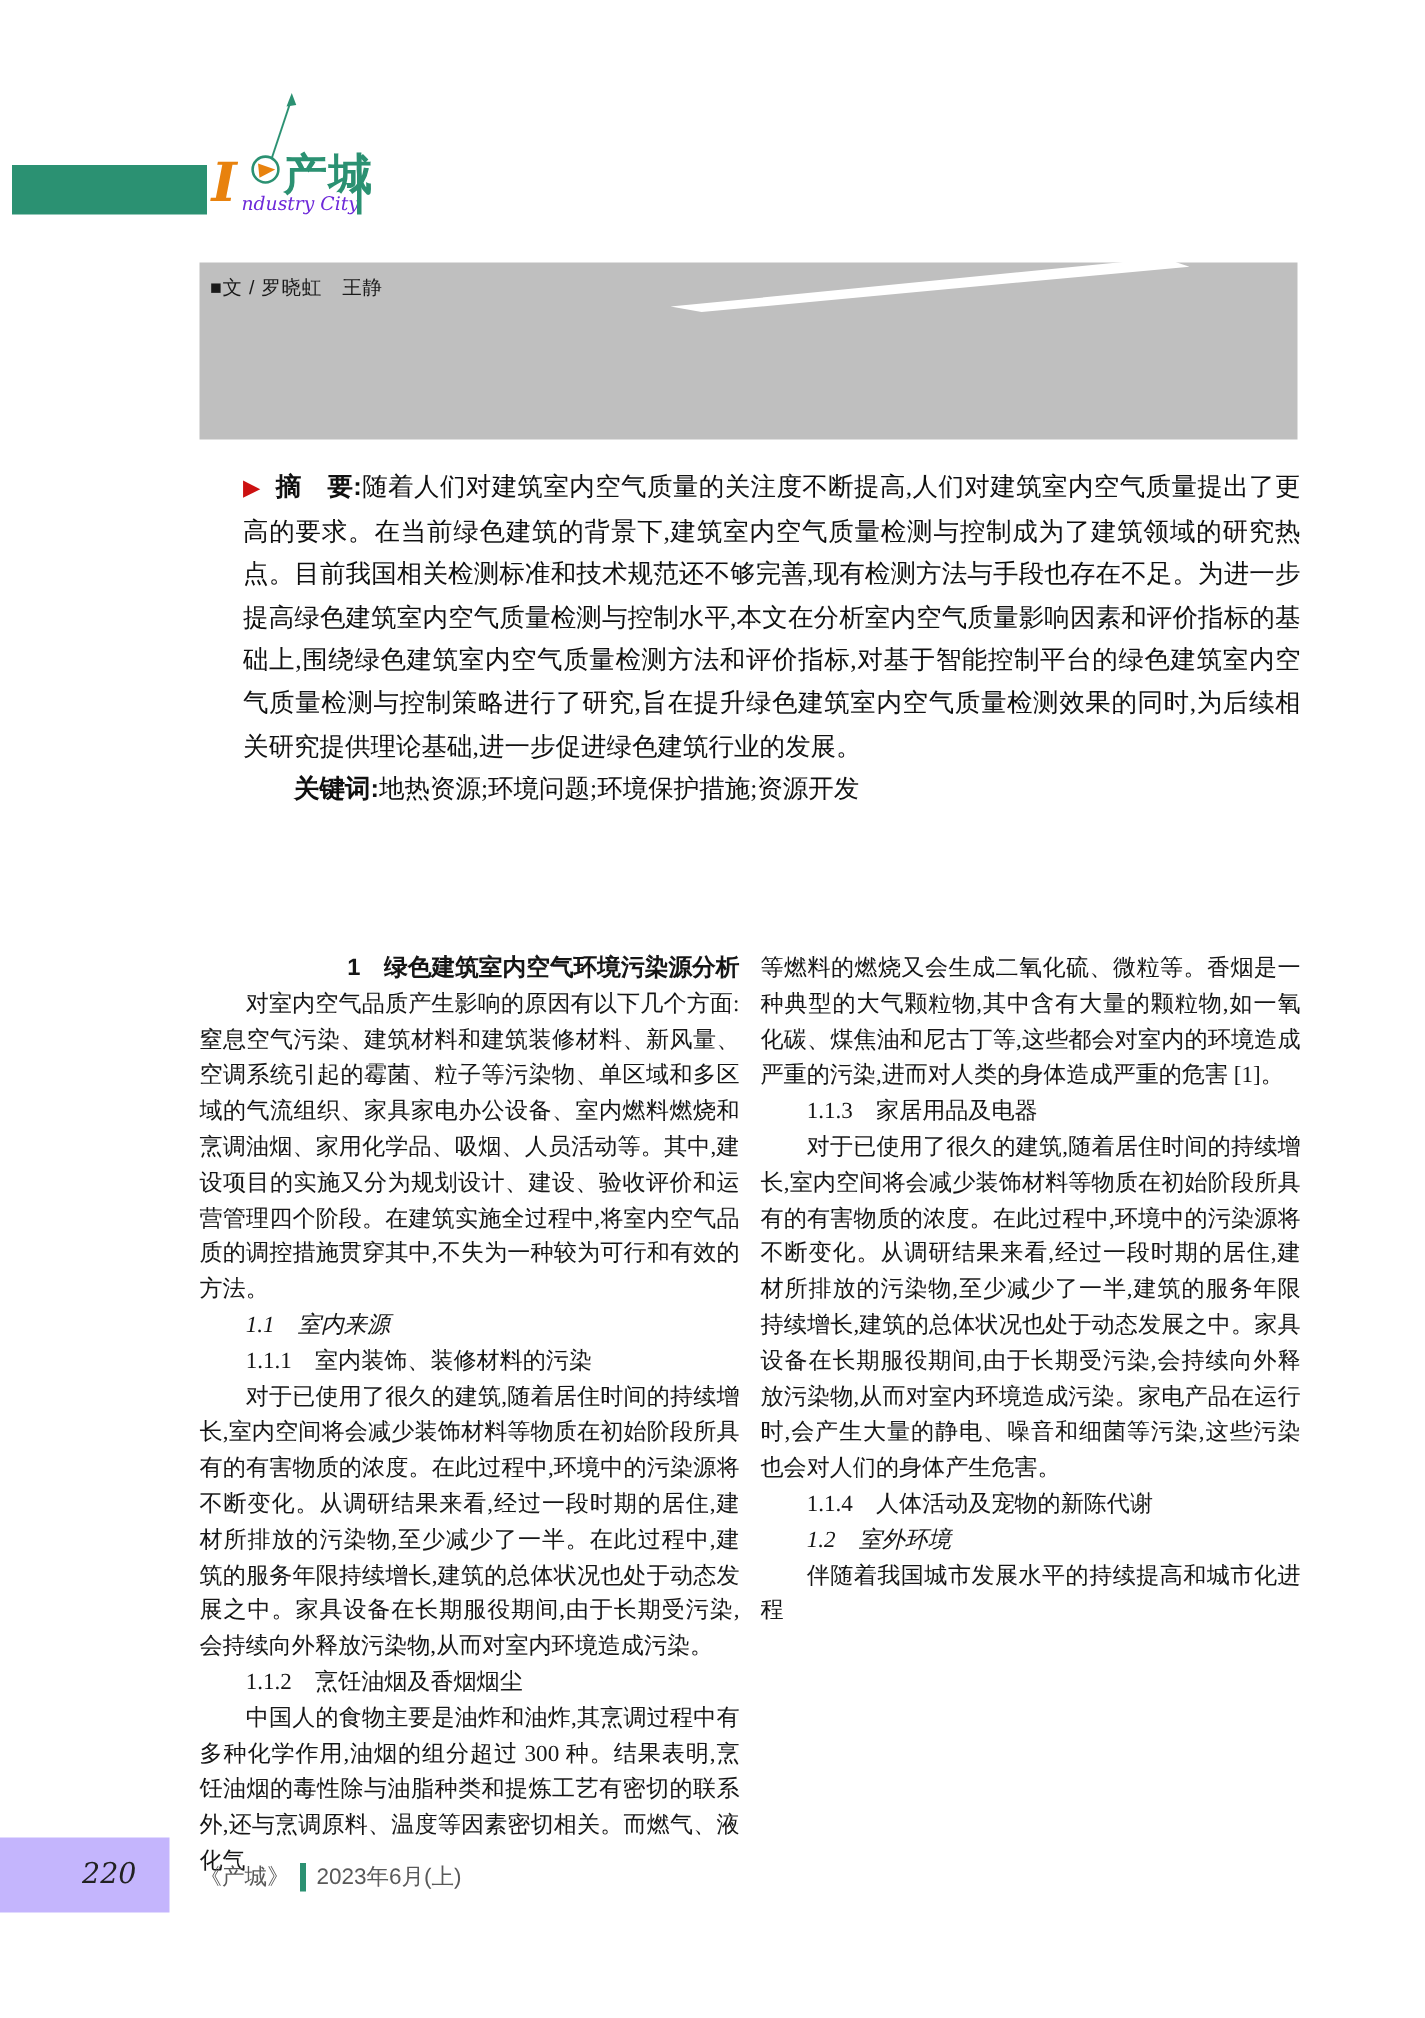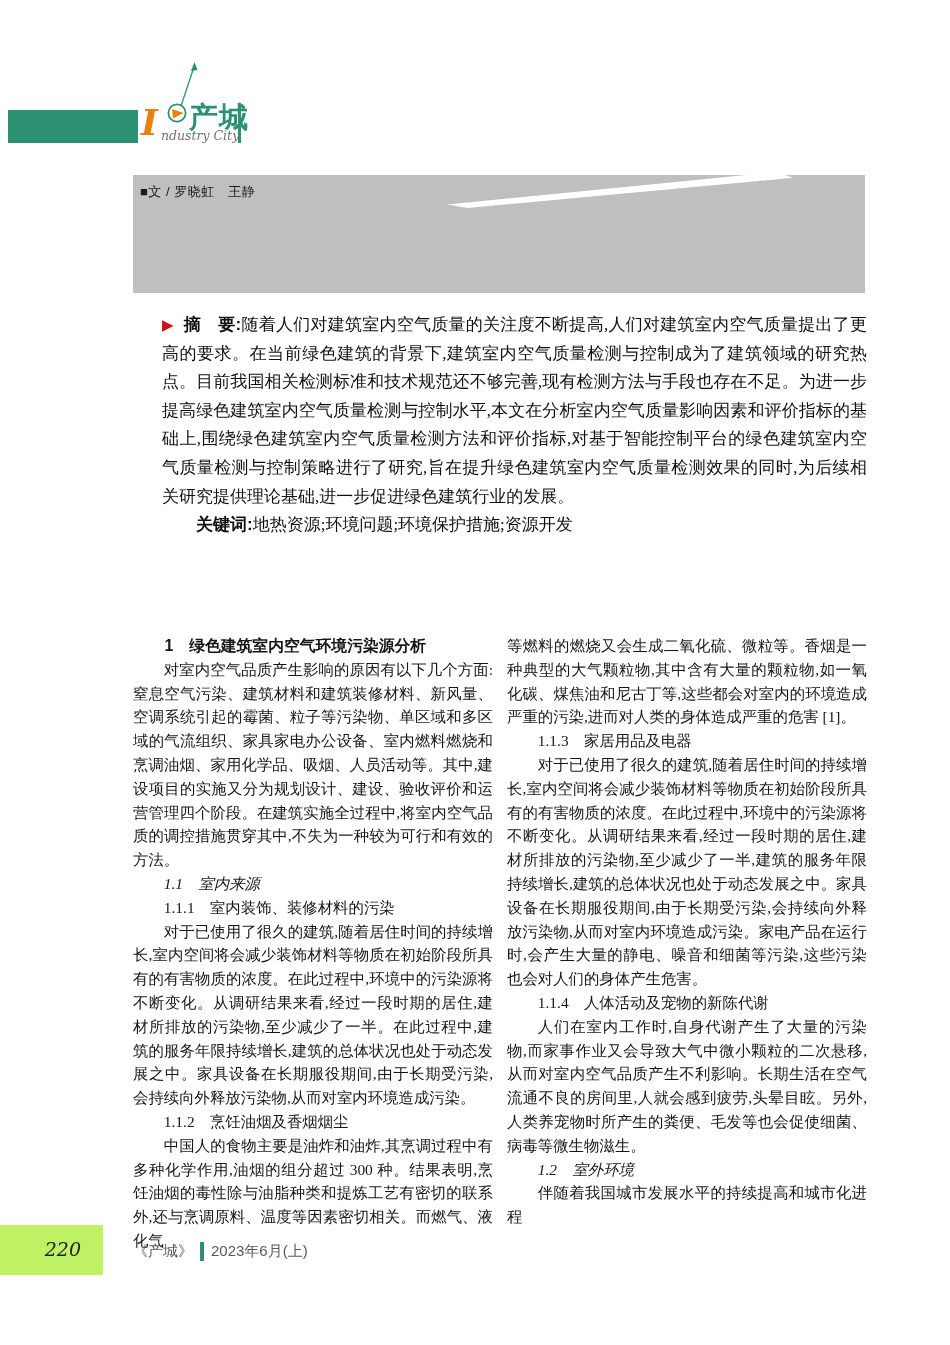--- a/index.html
+++ b/index.html
@@ -18,21 +18,21 @@
     width:130px;height:33px;background:#2B9172;
   }
   .brand-initial{
     position:absolute;left:141px;top:104px;
     font-family:"DejaVu Serif",serif;font-style:italic;
     font-size:36px;line-height:36px;color:#E8820E;font-weight:bold;
   }
   .brand-rest{
     position:absolute;left:161px;top:129px;
     font-family:"DejaVu Serif",serif;font-style:italic;
-    font-size:12.5px;line-height:14px;color:#737373;
+    font-size:12.5px;line-height:14px;color:#6d28d9;
   }
   .brand-cn{
     position:absolute;left:189px;top:102px;
     font-family:"Liberation Sans",sans-serif;font-weight:bold;
     font-size:29px;line-height:30px;color:#2B9172;letter-spacing:1px;
   }
   .brand-divider{
     position:absolute;left:238px;top:105px;
     width:3px;height:38px;background:#2B9172;
   }
@@ -72,29 +72,29 @@
   
   .columns{
     position:absolute;left:133px;top:634px;width:734px;
     display:flex;gap:14px;
   }
   .col{width:360px;font-size:15.4px;line-height:23.8px;text-align:justify;}
   .col p{margin:0;text-indent:2em;}
   .col p.cont{text-indent:0;}
   .h-sec{
     font-family:"Liberation Sans",sans-serif;font-weight:bold;
-    font-size:15.8px;line-height:23.8px;margin:0;text-indent:2em;text-align:left;
+    font-size:15.8px;line-height:23.8px;margin:0;text-indent:2em;text-align:right;
   }
   .h-sub{font-style:italic;font-size:15.4px;line-height:23.8px;margin:0;text-indent:2em;text-align:left;}
   .h-subsub{font-size:15.4px;line-height:23.8px;margin:0;text-indent:2em;text-align:left;}
 
   
   .pageno-box{
     position:absolute;left:0;top:1225px;
-    width:103px;height:50px;background:#bef264;
+    width:113px;height:50px;background:#c4b5fd;
   }
   .pageno{
     display:block;text-align:right;padding-right:22px;
     font-family:"DejaVu Serif",serif;font-style:italic;
     font-size:19px;line-height:48px;color:#222222;
   }
   .footer-line{
     position:absolute;left:133px;top:1242px;
     display:flex;align-items:flex-start;gap:7px;
   }
@@ -141,21 +141,20 @@
       <p class="h-subsub">1.1.1　室内装饰、装修材料的污染</p>
       <p>对于已使用了很久的建筑,随着居住时间的持续增长,室内空间将会减少装饰材料等物质在初始阶段所具有的有害物质的浓度。在此过程中,环境中的污染源将不断变化。从调研结果来看,经过一段时期的居住,建材所排放的污染物,至少减少了一半。在此过程中,建筑的服务年限持续增长,建筑的总体状况也处于动态发展之中。家具设备在长期服役期间,由于长期受污染,会持续向外释放污染物,从而对室内环境造成污染。</p>
       <p class="h-subsub">1.1.2　烹饪油烟及香烟烟尘</p>
       <p>中国人的食物主要是油炸和油炸,其烹调过程中有多种化学作用,油烟的组分超过 300 种。结果表明,烹饪油烟的毒性除与油脂种类和提炼工艺有密切的联系外,还与烹调原料、温度等因素密切相关。而燃气、液化气</p>
     </div>
     <div class="col">
       <p class="cont">等燃料的燃烧又会生成二氧化硫、微粒等。香烟是一种典型的大气颗粒物,其中含有大量的颗粒物,如一氧化碳、煤焦油和尼古丁等,这些都会对室内的环境造成严重的污染,进而对人类的身体造成严重的危害 [1]。</p>
       <p class="h-subsub">1.1.3　家居用品及电器</p>
       <p>对于已使用了很久的建筑,随着居住时间的持续增长,室内空间将会减少装饰材料等物质在初始阶段所具有的有害物质的浓度。在此过程中,环境中的污染源将不断变化。从调研结果来看,经过一段时期的居住,建材所排放的污染物,至少减少了一半,建筑的服务年限持续增长,建筑的总体状况也处于动态发展之中。家具设备在长期服役期间,由于长期受污染,会持续向外释放污染物,从而对室内环境造成污染。家电产品在运行时,会产生大量的静电、噪音和细菌等污染,这些污染也会对人们的身体产生危害。</p>
       <p class="h-subsub">1.1.4　人体活动及宠物的新陈代谢</p>
-      <p>人们在室内工作时,自身代谢产生了大量的污染物,而家事作业又会导致大气中微小颗粒的二次悬移,从而对室内空气品质产生不利影响。长期生活在空气流通不良的房间里,人就会感到疲劳,头晕目眩。另外,人类养宠物时所产生的粪便、毛发等也会促使细菌、病毒等微生物滋生。</p>
       <p class="h-sub">1.2　室外环境</p>
       <p>伴随着我国城市发展水平的持续提高和城市化进程</p>
     </div>
   </div>
 
   <div class="pageno-box">
     <span class="pageno">220</span>
   </div>
   <div class="footer-line">
     <span class="txt">《产城》</span>

